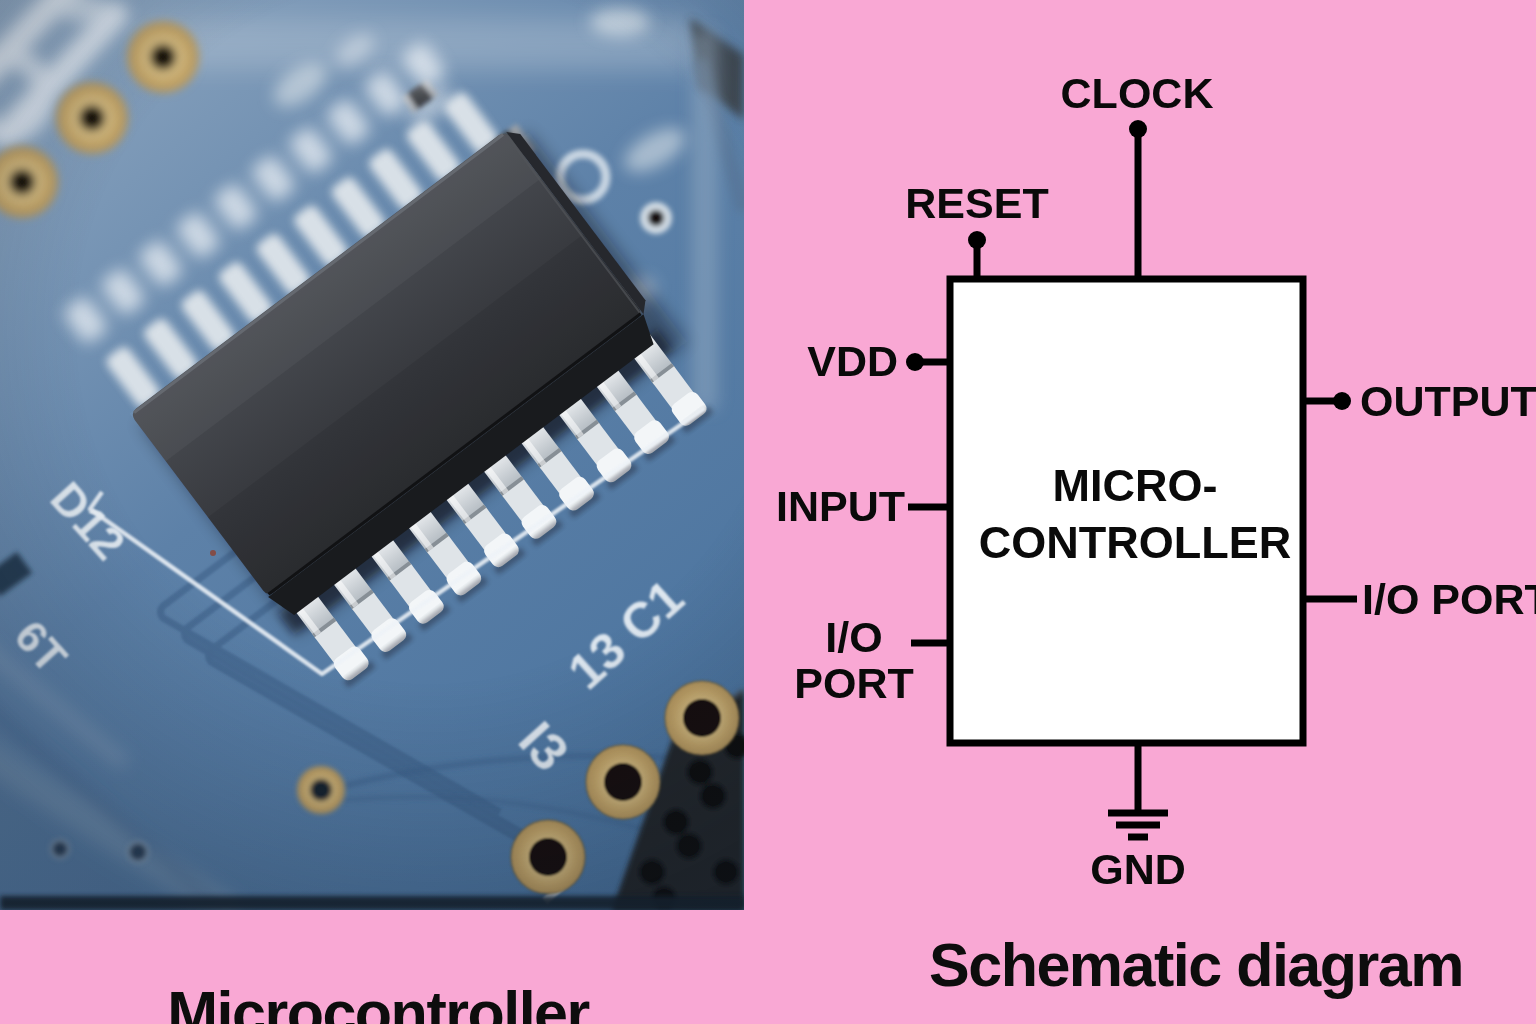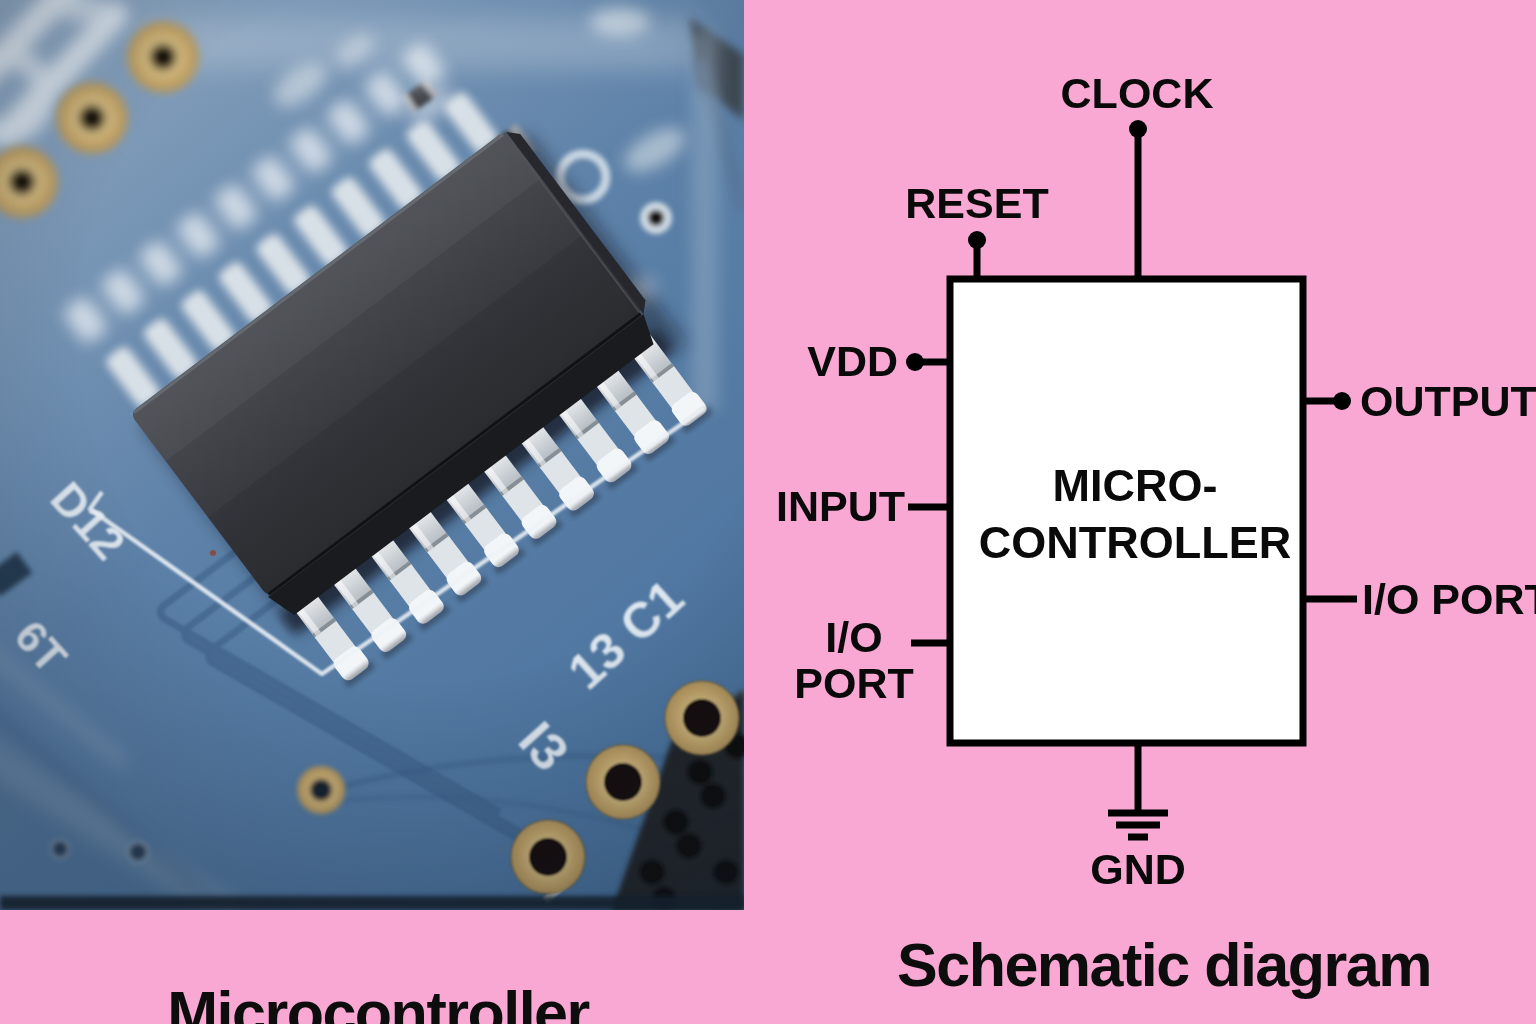--- a/index.html
+++ b/index.html
@@ -6,21 +6,21 @@
   .stage{position:relative;width:1536px;height:1024px;background:#f9a8d4;overflow:hidden;
          font-family:"Liberation Sans", sans-serif;}
   .photo-svg{position:absolute;left:0;top:0;}
   .schematic-svg{position:absolute;left:0;top:0;}
   .slabel{font:700 43px "Liberation Sans", sans-serif;fill:#0a0a0a;}
   .slabel-lg{font:700 45px "Liberation Sans", sans-serif;fill:#0a0a0a;}
   .silk{font-family:"Liberation Sans", sans-serif;font-weight:700;fill:#eaf0f6;opacity:.92;}
   .caption{position:absolute;top:933px;transform:translateX(-50%);
            font:700 61px/1.05 "Liberation Sans", sans-serif;letter-spacing:-1.5px;color:#0d0d0d;white-space:nowrap;}
   .caption-left{left:378px;margin-top:48px;}
-  .caption-right{left:1164px;}
+  .caption-right{left:1196px;}
 </style>
 </head>
 <body>
 
 <div class="stage">
 
   <svg class="photo-svg" width="744" height="910" viewBox="0 0 744 910" role="img">
     <defs>
       <linearGradient id="bgGrad" x1="0" y1="0" x2="744" y2="910" gradientUnits="userSpaceOnUse">
         <stop offset="0" stop-color="#8fa7c0"></stop>

